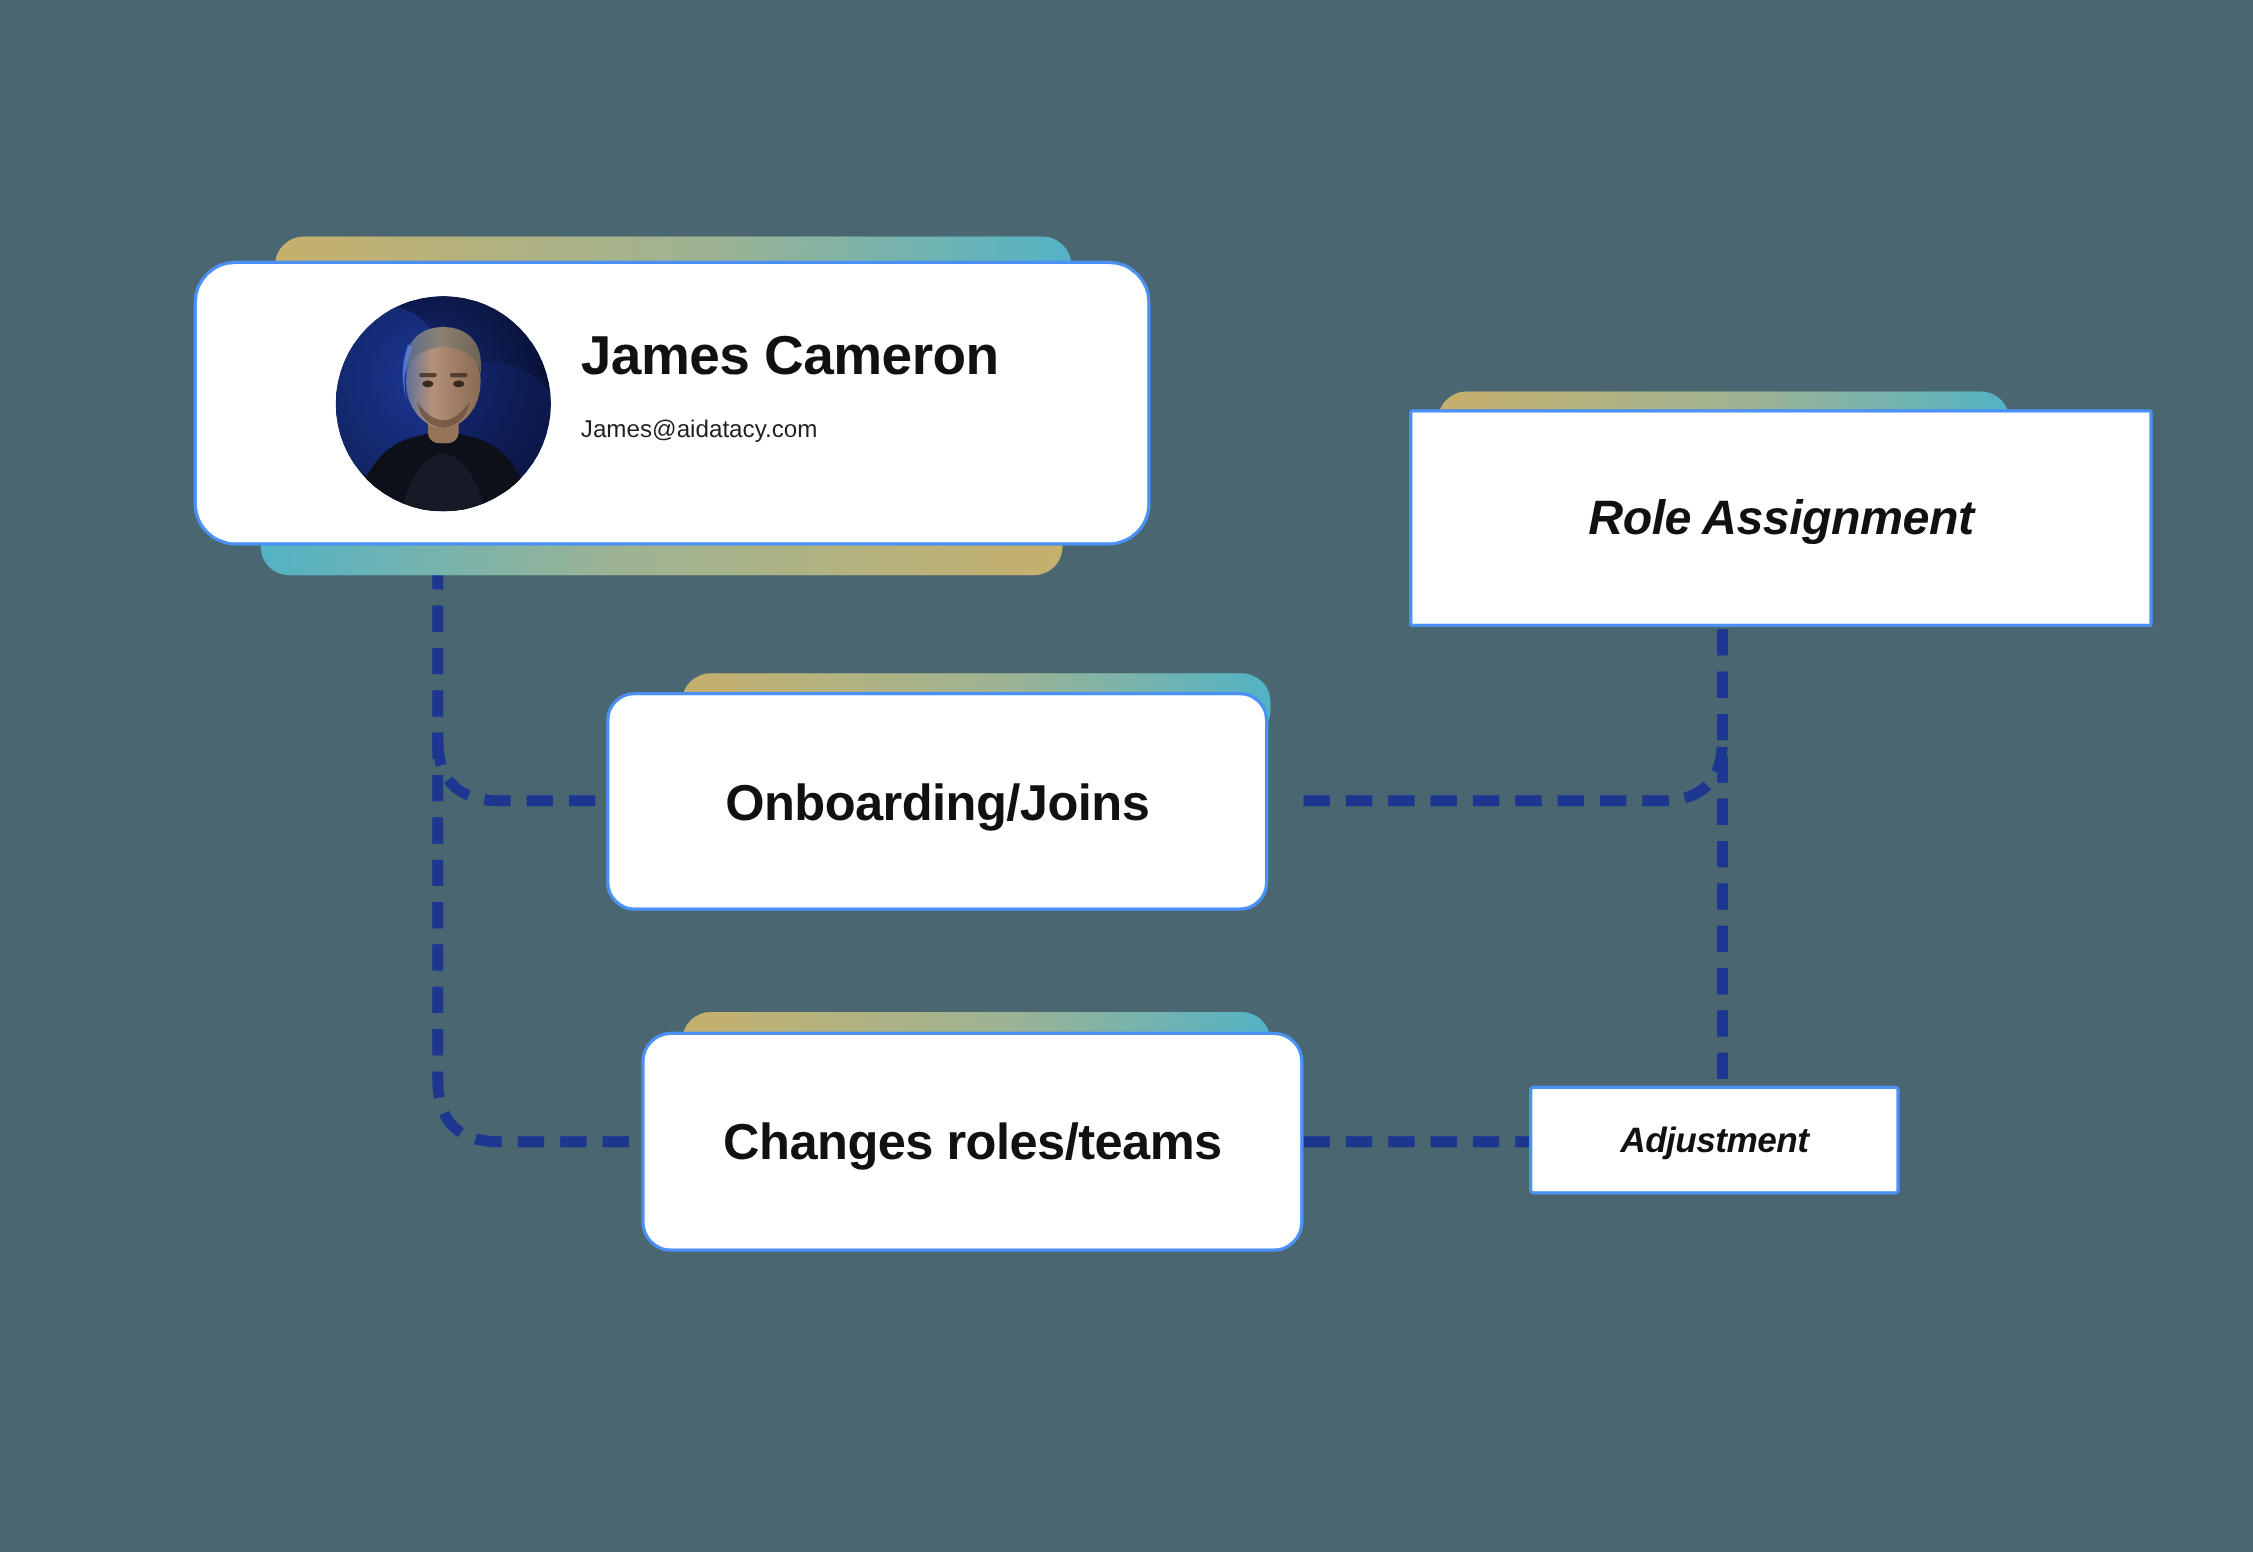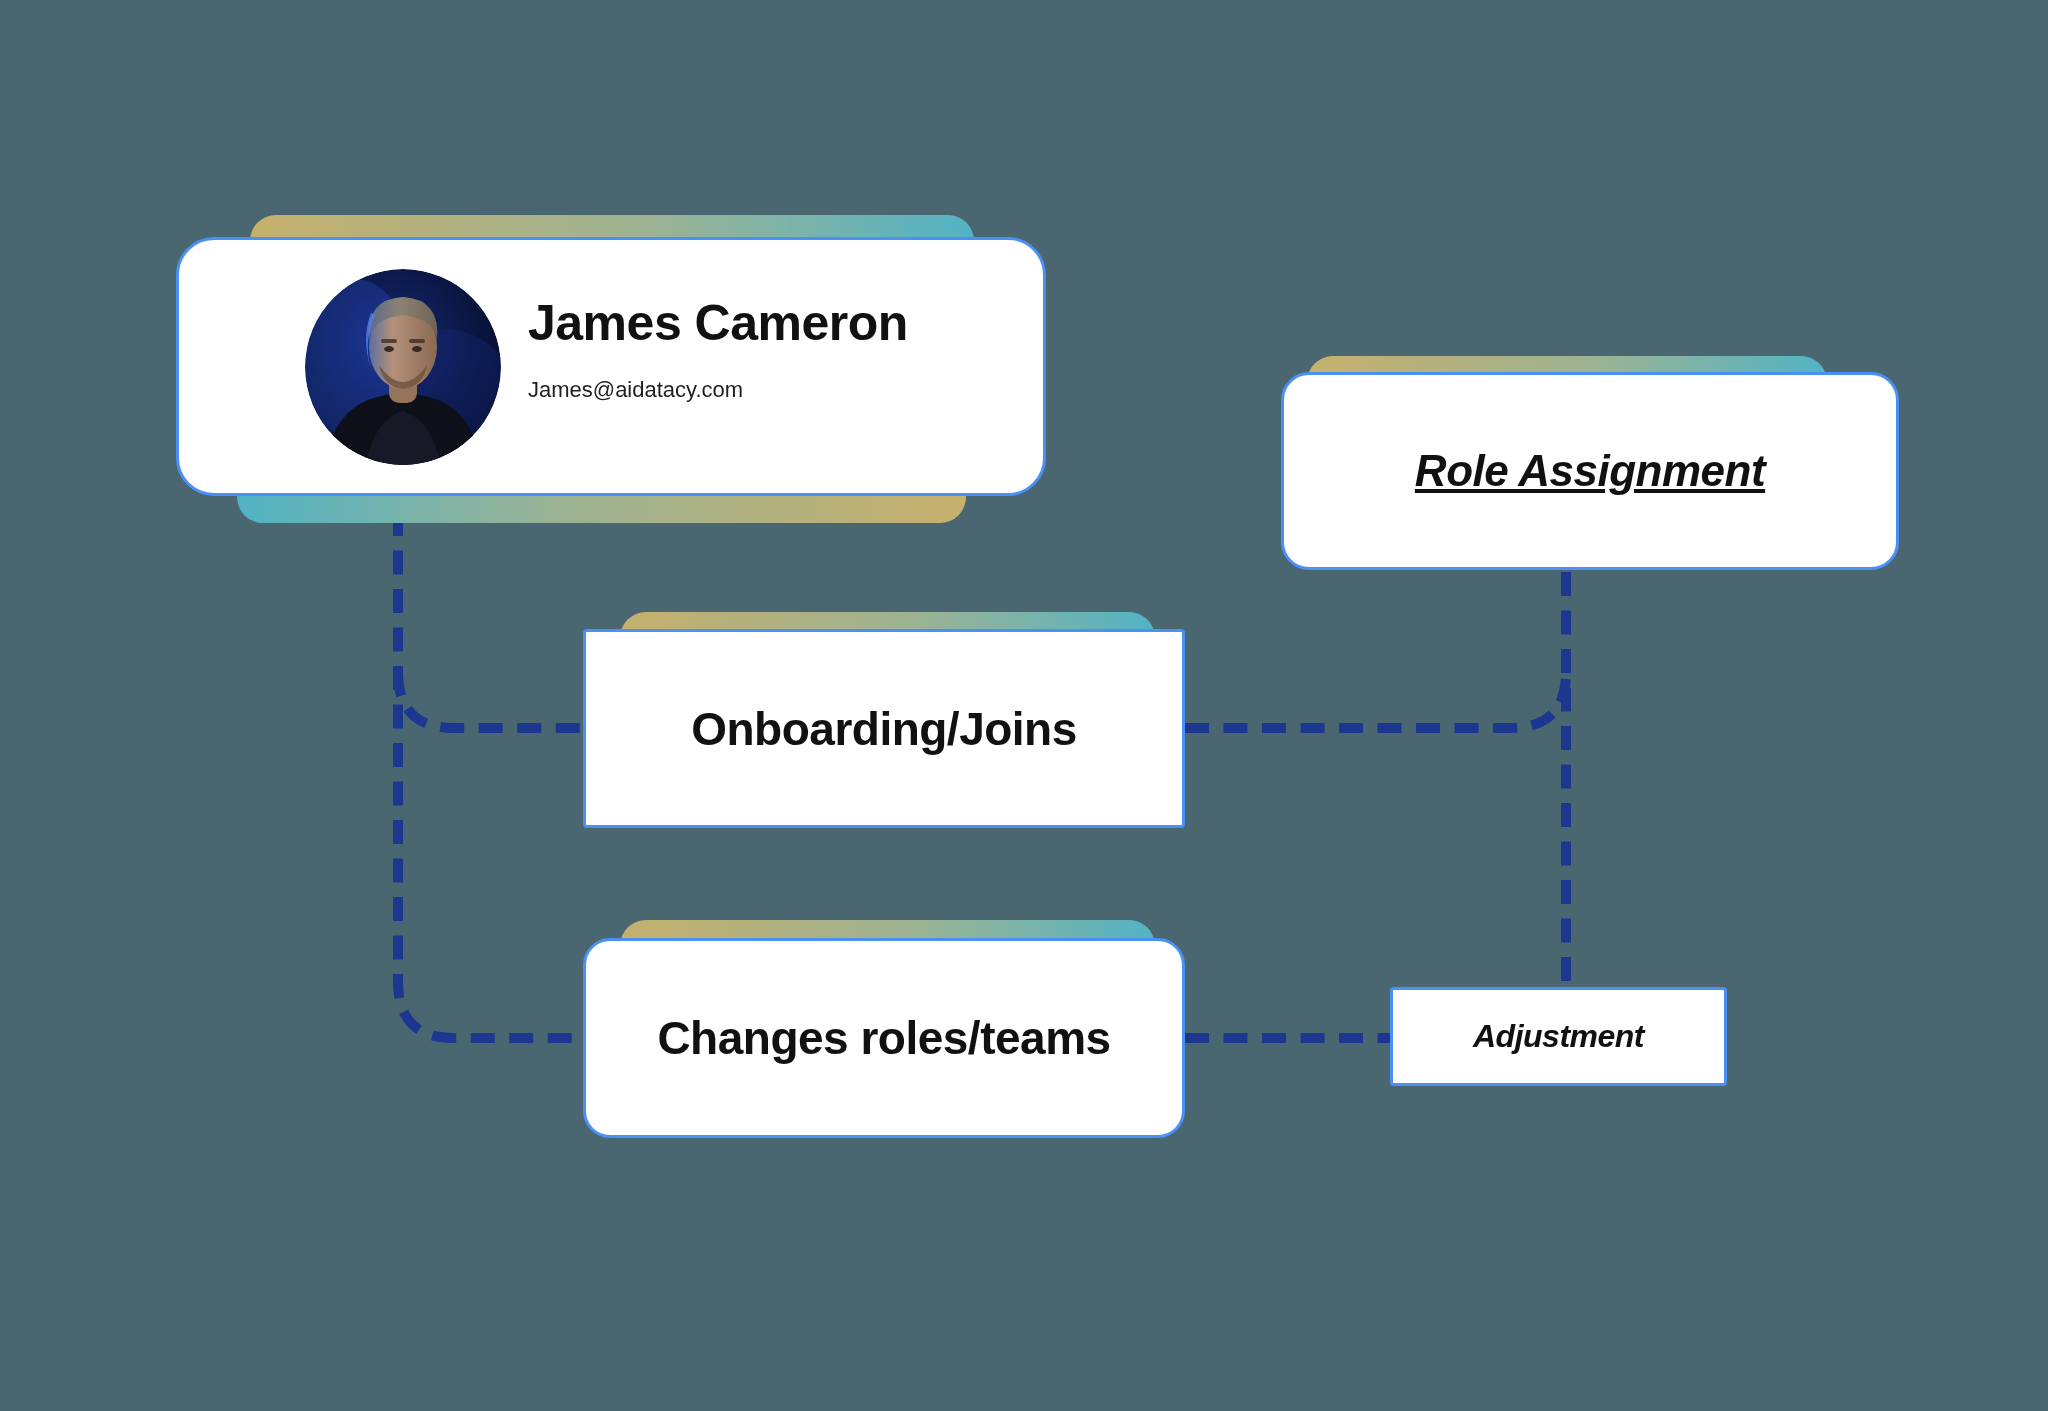--- a/index.html
+++ b/index.html
@@ -32,27 +32,26 @@
     box-sizing:border-box;
     display:flex;align-items:center;justify-content:center;
     color:#111111;
   }
   .node-card{
     left:176px;top:217px;width:870px;height:259px;
     border-radius:38px;
     justify-content:flex-start;
   }
   .node-role{
-    left:1281px;top:352px;width:618px;height:198px;
-    border-radius:28px;
-    text-decoration:underline;
+    left:1281px;top:352px;width:676px;height:198px;
+    border-radius:3px;
   }
   .node-onboarding{
-    left:583px;top:609px;width:602px;height:199px;
-    border-radius:4px;
+    left:551px;top:609px;width:602px;height:199px;
+    border-radius:26px;
   }
   .node-changes{
     left:583px;top:918px;width:602px;height:200px;
     border-radius:27px;
   }
   .node-adjustment{
     left:1390px;top:967px;width:337px;height:99px;
     border-radius:4px;
   }
   .node-label{font-weight:700;font-size:46px;letter-spacing:-0.5px;text-align:center;}

